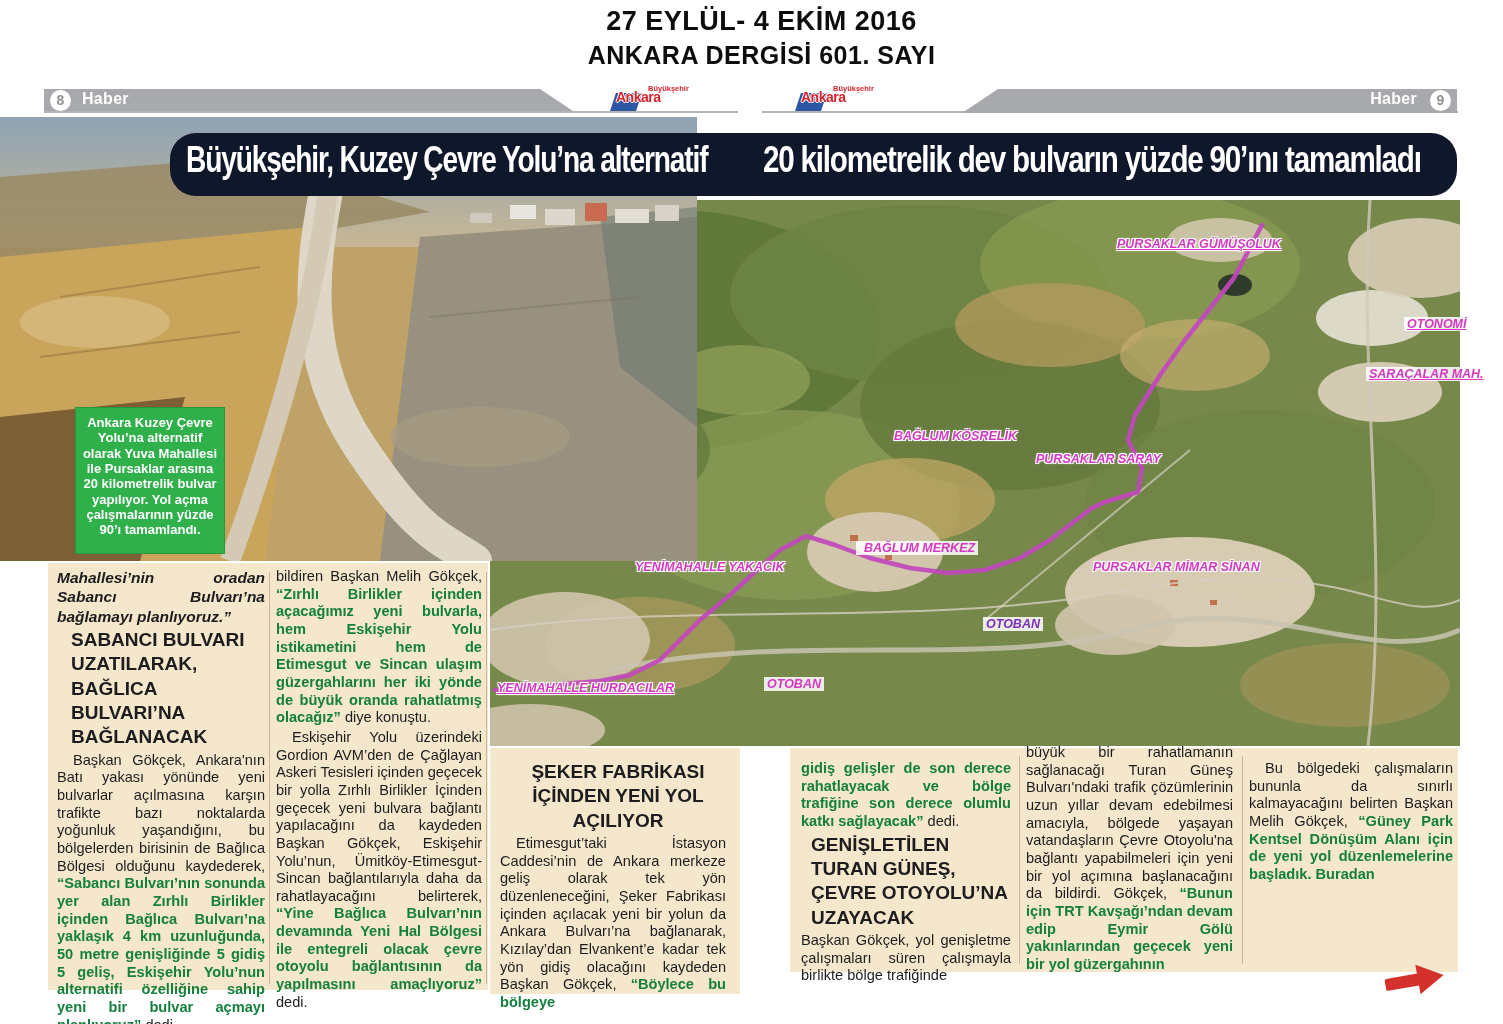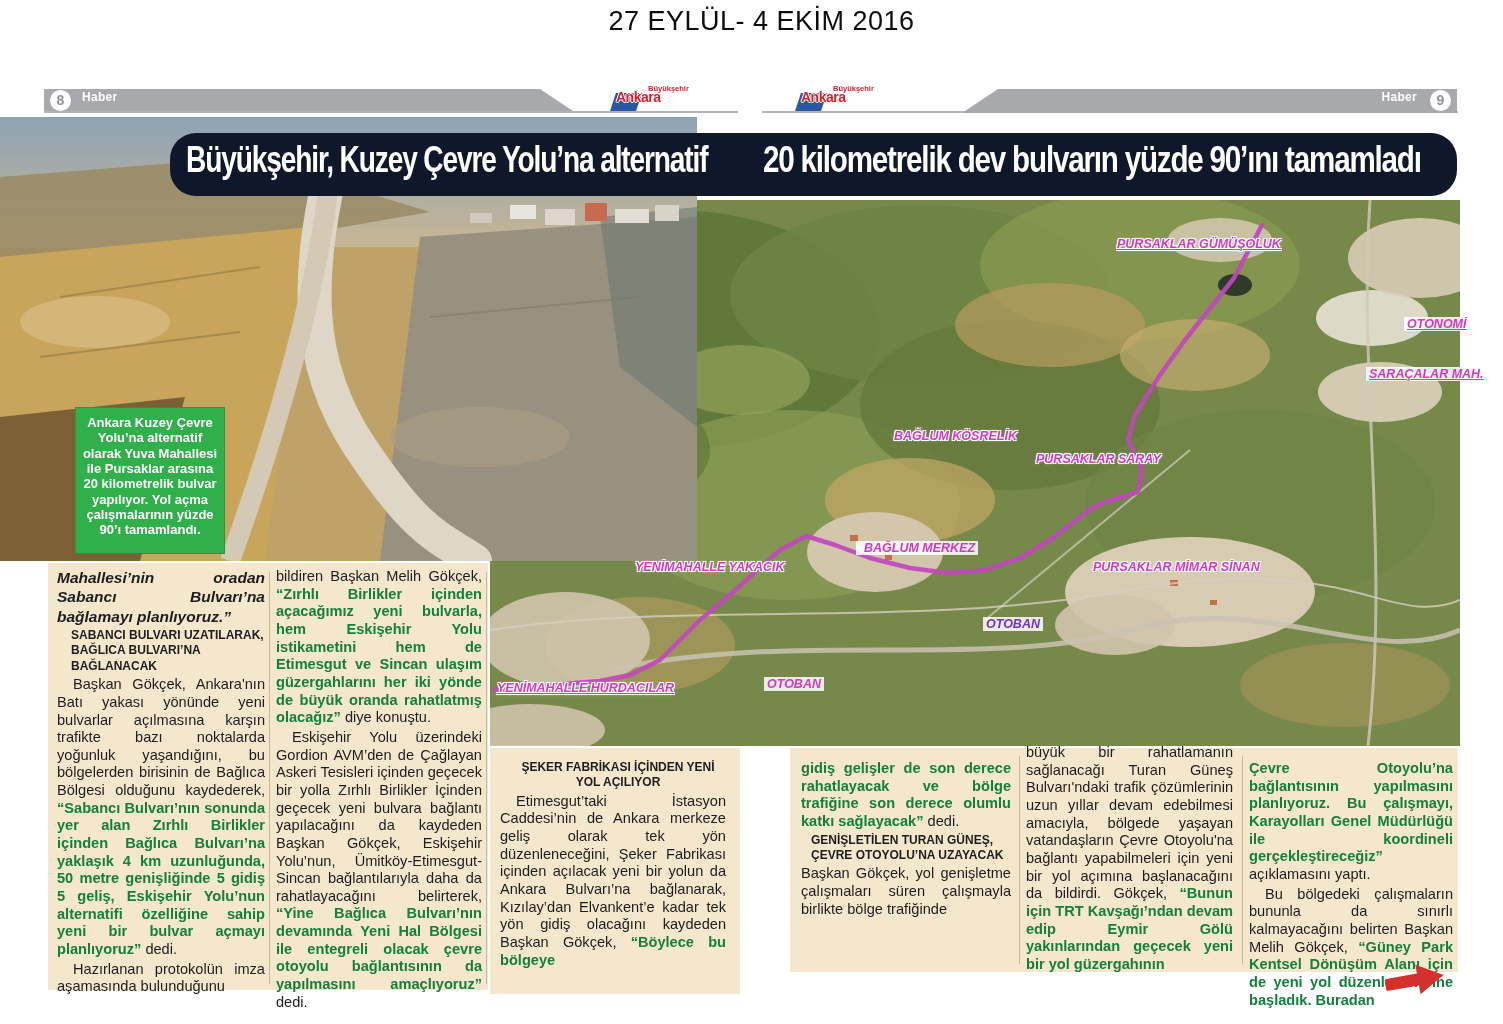--- a/index.html
+++ b/index.html
@@ -1,31 +1,31 @@
 <!DOCTYPE html>
 <html><head>
 <meta charset="utf-8">
 <style>
   html,body{margin:0;padding:0;background:#e8e8e8;}
   #canvas{position:relative;width:1503px;height:1024px;background:#ffffff;overflow:hidden;
           font-family:"Liberation Sans", sans-serif;color:#1c1c1e;}
   .abs{position:absolute;}
 
   
-  .masthead{left:20px;top:6px;width:1483px;text-align:center;font-weight:normal;color:#0d0d0d;}
+  .masthead{left:20px;top:6px;width:1483px;text-align:center;font-weight:bold;color:#0d0d0d;}
   .masthead .l1{font-size:27px;letter-spacing:.5px;}
   .masthead .l2{font-size:25px;letter-spacing:.5px;margin-top:4px;}
 
   
   .hbar{height:24px;background:#a7a9ac;}
   .hbar-left{clip-path:polygon(0 0, calc(100% - 36px) 0, 100% 100%, 0 100%);}
   .hbar-right{clip-path:polygon(36px 0, 100% 0, 100% 100%, 0 100%);}
   .pgcircle{position:absolute;top:1px;width:21px;height:21px;border-radius:50%;background:#fff;
             color:#909295;font-weight:bold;font-size:14px;line-height:21px;text-align:center;}
-  .haber{position:absolute;top:1px;color:#fff;font-weight:bold;font-size:12px;letter-spacing:.3px;}
+  .haber{position:absolute;top:1px;color:#fff;font-weight:bold;font-size:16px;letter-spacing:.3px;}
   .hrule{height:2px;background:#b2b4b7;}
 
   
   .logo{width:104px;height:27px;}
   .logo .blue{position:absolute;left:1px;top:7px;width:26px;height:18px;background:#2b57a5;
               transform:skewX(-18deg);}
   .logo .buyuk{position:absolute;left:36px;top:-2px;font-size:7.5px;font-weight:bold;color:#d3242c;}
   .logo .main{position:absolute;left:4px;top:3px;font-size:14px;font-weight:800;color:#d3242c;
               letter-spacing:-.5px;text-shadow:1px 0 0 #fff,-1px 0 0 #fff,0 1px 0 #fff,0 -1px 0 #fff;}
 
@@ -44,39 +44,40 @@
 
   
   .cream{background:#f4e7cb;}
   .vsep{width:1px;background:#c9b893;}
 
   
   .col{font-size:14.6px;line-height:1.21;text-align:justify;color:#1d1d1f;}
   .col p{margin:0 0 2px 0;}
   .col p.ind{text-indent:16px;}
   .lead{font-style:italic;font-weight:bold;font-size:15.5px;line-height:1.25;margin:0 0 14px 0;}
-  .subhead{font-weight:bold;font-size:12px;line-height:1.28;text-align:left;
+  .subhead{font-weight:bold;font-size:19px;line-height:1.28;text-align:left;
            padding-left:14px;margin:10px 0 4px 0;}
   .subhead.first{margin-top:0;}
   .bold-seg{font-weight:bold;color:#15803d;}
 
   
   .mlabel{font-style:italic;font-weight:bold;font-size:12.5px;white-space:nowrap;color:#d538c2;
           text-shadow:1px 1px 0 #fff,-1px -1px 0 #fff,1px -1px 0 #fff,-1px 1px 0 #fff,0 0 3px #fff;}
   .mlabel.boxed{background:rgba(255,255,255,.85);padding:0 3px;text-shadow:none;}
   .mlabel.und{text-decoration:underline;}
   .mlabel.purple{color:#7b2fb5;}
 </style>
 </head>
 <body>
 
 <div id="canvas">
 
   <div class="abs masthead">
     <div class="l1">27 EYLÜL- 4 EKİM 2016</div>
+    <div class="l2">ANKARA DERGİSİ 601. SAYI</div>
   </div>
 
   <div class="abs hbar hbar-left" style="left:44px;top:89px;width:532px;">
     <span class="pgcircle" style="left:6px;">8</span>
     <span class="haber" style="left:38px;">Haber</span>
   </div>
   <div class="abs hrule" style="left:44px;top:111px;width:694px;"></div>
   <div class="abs logo" style="left:612px;top:86px;">
     <span class="blue"></span>
     <span class="buyuk">Büyükşehir</span>
@@ -219,21 +220,20 @@
     <p><span class="bold-seg">gidiş gelişler de son derece rahatlayacak ve bölge trafiğine son derece olumlu katkı sağlayacak”</span><span> dedi.</span></p>
     <p class="subhead" style="padding-left:10px;">GENİŞLETİLEN TURAN GÜNEŞ, ÇEVRE OTOYOLU’NA UZAYACAK</p>
     <p><span>Başkan Gökçek, yol genişletme çalışmaları süren çalışmayla birlikte bölge trafiğinde</span></p>
   </div>
 
   <div class="abs col" style="left:1026px;top:744px;width:207px;">
     <p><span>büyük bir rahatlamanın sağlanacağı Turan Güneş Bulvarı'ndaki trafik çözümlerinin uzun yıllar devam edebilmesi amacıyla, bölgede yaşayan vatandaşların Çevre Otoyolu'na bağlantı yapabilmeleri için yeni bir yol açımına başlanacağını da bildirdi. Gökçek, </span><span class="bold-seg">“Bunun için TRT Kavşağı’ndan devam edip Eymir Gölü yakınlarından geçecek yeni bir yol güzergahının</span></p>
   </div>
 
   <div class="abs col" style="left:1249px;top:760px;width:204px;">
-    <p><span class="bold-seg">Çevre Otoyolu’na bağlantısının yapılmasını planlıyoruz. Bu çalışmayı, Karayolları Genel Müdürlüğü ile koordineli gerçekleştireceğiz”</span><span> açıklamasını yaptı.</span></p>
     <p class="ind"><span>Bu bölgedeki çalışmaların bununla da sınırlı kalmayacağını belirten Başkan Melih Gökçek, </span><span class="bold-seg">“Güney Park Kentsel Dönüşüm Alanı için de yeni yol düzenlemelerine başladık. Buradan</span></p>
   </div>
 
   <div class="abs" style="left:1382px;top:957px;width:66px;height:46px;">
     <svg width="66" height="46" viewBox="0 0 66 46">
       <g transform="rotate(-10 33 23)" fill="#d4312d">
         <rect x="3" y="17" width="35" height="12" rx="2"></rect>
         <polygon points="36,8 36,38 62,23"></polygon>
       </g>
     </svg>

